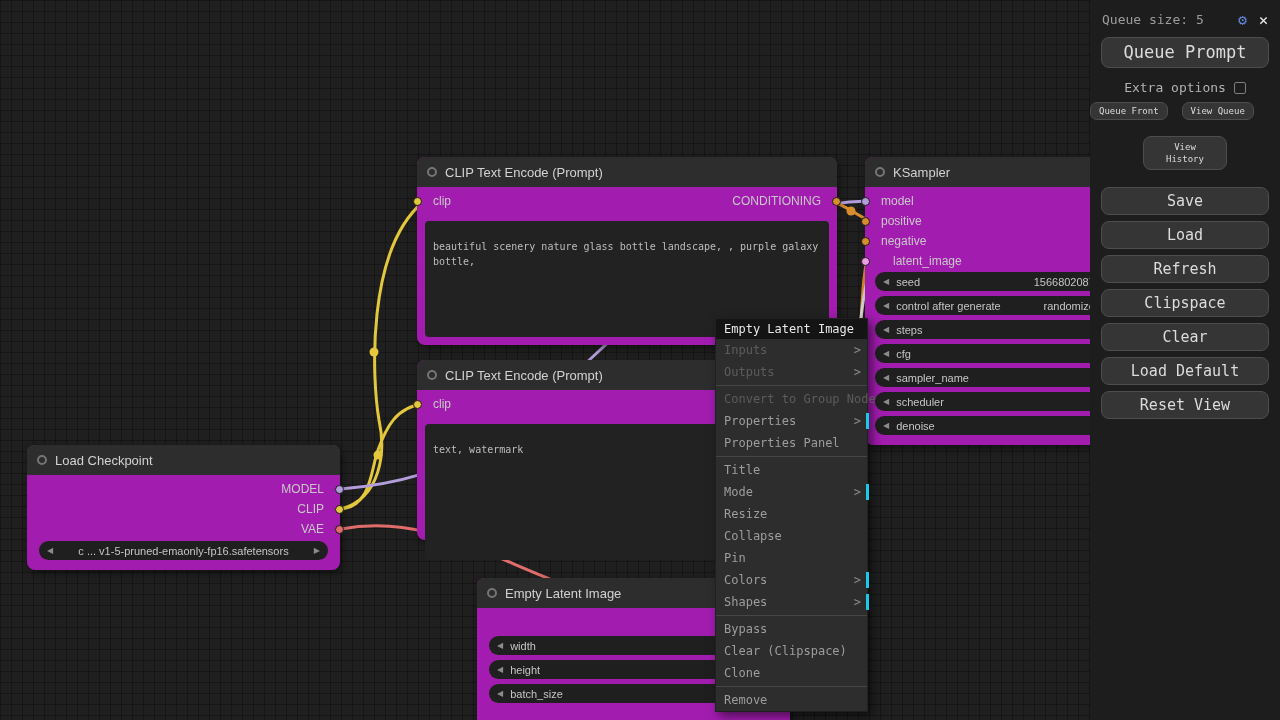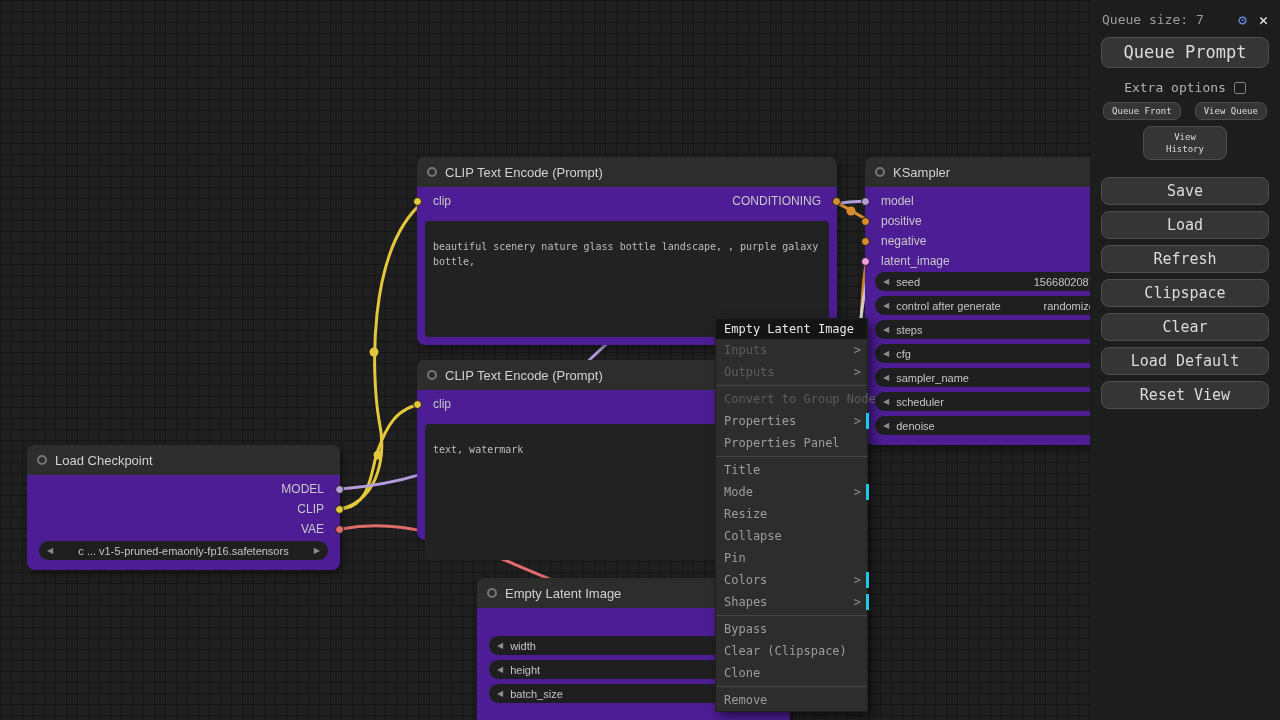--- a/index.html
+++ b/index.html
@@ -9,21 +9,21 @@
     background-color:#1f1f1f;
     background-image:
       linear-gradient(rgba(0,0,0,.30) 1px,transparent 1px),
       linear-gradient(90deg,rgba(0,0,0,.30) 1px,transparent 1px);
     background-size:11px 11px;
     font-family:"Liberation Sans",sans-serif;
   }
   .wires{position:absolute;inset:0;z-index:1}
 
   
-  .node{position:absolute;background:#4c1d95;border-radius:8px;z-index:2;box-shadow:2px 3px 7px rgba(0,0,0,.45)}
+  .node{position:absolute;background:#a21caf;border-radius:8px;z-index:2;box-shadow:2px 3px 7px rgba(0,0,0,.45)}
   .node-title{height:30px;background:#2d2d2d;border-radius:8px 8px 0 0;display:flex;align-items:center;padding:0 10px;color:#d2d2d2;font-size:13px;white-space:nowrap;overflow:hidden}
   .title-dot{width:10px;height:10px;border-radius:50%;border:2px solid #757575;margin-right:8px;flex:none}
   .slot-row{position:absolute;height:20px;line-height:20px;font-size:12px;color:#c8c8c8;white-space:nowrap}
   .dot{position:absolute;width:9px;height:9px;border-radius:50%;border:1px solid #1a1a1a;z-index:3}
   .node-text{position:absolute;background:#222;border-radius:4px;color:#bdbdbd;font-family:"DejaVu Sans Mono",monospace;font-size:10px;line-height:1.45;padding:19px 8px;overflow:hidden}
   .pill{position:absolute;height:19px;background:#1f1f1f;border-radius:10px;display:flex;align-items:center;padding:0 8px;font-size:11px;color:#c6c6c6;white-space:nowrap;overflow:hidden}
   .pill .arrow{font-size:8px;color:#8c8c8c;flex:none}
   .pill .wlabel{margin-left:7px}
   .pill .wvalue{margin-left:auto;margin-right:6px}
   .pill .center{flex:1;text-align:center;overflow:hidden}
@@ -31,23 +31,23 @@
   
   .sidebar{position:absolute;left:1090px;top:0;width:190px;height:720px;background:#1d1d1d;z-index:6;font-family:"DejaVu Sans Mono",monospace}
   .sb-top{display:flex;align-items:center;padding:9px 12px 0 12px;height:30px}
   .queue-size{color:#9c9c9c;font-size:13px;flex:1}
   .gear{color:#5d87d8;font-size:15px;cursor:pointer;margin-right:12px}
   .close-x{color:#ececec;font-size:15px;cursor:pointer}
   .btn{display:block;background:#353535;border:1px solid #4d4d4d;border-radius:8px;color:#dcdcdc;text-align:center;cursor:pointer;font-family:inherit}
   .queue-prompt{width:168px;height:31px;margin:7px auto 0;font-size:17px;line-height:29px}
   .extra-row{display:flex;align-items:center;justify-content:center;margin-top:12px;color:#b2b2b2;font-size:13px;height:15px}
   .checkbox{width:12px;height:12px;border:1px solid #7d7d7d;background:#1d1d1d;margin-left:8px;border-radius:2px;cursor:pointer}
-  .small-row{display:flex;justify-content:center;gap:14px;margin-top:7px}
+  .small-row{display:flex;gap:14px;margin-top:7px}
   .btn-small{font-size:9px;padding:3px 8px;border-radius:7px}
-  .view-history{width:84px;margin:6px auto 0;font-size:9px;line-height:1.35;padding:4px 0}
+  .view-history{width:84px;margin:16px auto 0;font-size:9px;line-height:1.35;padding:4px 0}
   .btn-main{width:168px;height:28px;font-size:15px;line-height:26px;margin:6px auto 0}
   .btn-main.first{margin-top:17px}
 
   
   .ctx{position:absolute;left:715px;top:318px;width:153px;background:#2d2d2d;z-index:5;font-family:"DejaVu Sans Mono",monospace;box-shadow:4px 4px 10px rgba(0,0,0,.55);border:1px solid #202020}
   .ctx-header{background:#141414;color:#e8e8e8;font-size:12px;height:20px;line-height:20px;padding:0 8px;white-space:nowrap;overflow:hidden}
   .ctx-item{position:relative;height:22px;line-height:22px;padding:0 8px;font-size:12px;color:#9d9d9d;cursor:pointer;white-space:nowrap}
   .ctx-item.disabled{color:#5c5c5c;cursor:default}
   .ctx-item .sub{position:absolute;right:6px;top:0;color:#8a8a8a}
   .ctx-sep{height:1px;background:#464646;margin:2px 0}
@@ -133,21 +133,21 @@
     <span class="title-dot"></span>
     <span>KSampler</span>
   </div>
   <span class="dot" style="left:-4px;top:39.5px;background:#b39ddb"></span>
   <div class="slot-row" style="left:16px;top:34px">model</div>
   <span class="dot" style="left:-4px;top:59.5px;background:#d98e2e"></span>
   <div class="slot-row" style="left:16px;top:54px">positive</div>
   <span class="dot" style="left:-4px;top:79.5px;background:#d98e2e"></span>
   <div class="slot-row" style="left:16px;top:74px">negative</div>
   <span class="dot" style="left:-4px;top:99.5px;background:#f29be6"></span>
-  <div class="slot-row" style="left:16px;top:94px">latent_image</div>
+  <div class="slot-row" style="left:28px;top:94px">latent_image</div>
 
   <div class="pill" style="left:10px;right:10px;top:115px">
     <span class="arrow">◀</span>
     <span class="wlabel">seed</span>
     <span class="wvalue">1566802087</span>
     <span class="arrow">▶</span>
   </div>
   <div class="pill" style="left:10px;right:10px;top:139px">
     <span class="arrow">◀</span>
     <span class="wlabel">control after generate</span>
@@ -238,21 +238,21 @@
     <span>Clone</span>
   </div>
   <div class="ctx-sep"></div>
   <div class="ctx-item">
     <span>Remove</span>
   </div>
 </div>
 
 <div class="sidebar">
   <div class="sb-top">
-    <span class="queue-size">Queue size: 7</span>
+    <span class="queue-size">Queue size: 5</span>
     <span class="gear">⚙</span>
     <span class="close-x">✕</span>
   </div>
   <div class="btn queue-prompt">Queue Prompt</div>
   <div class="extra-row">
     <span>Extra options</span>
     <span class="checkbox"></span>
   </div>
   <div class="small-row">
     <span class="btn btn-small">Queue Front</span>

